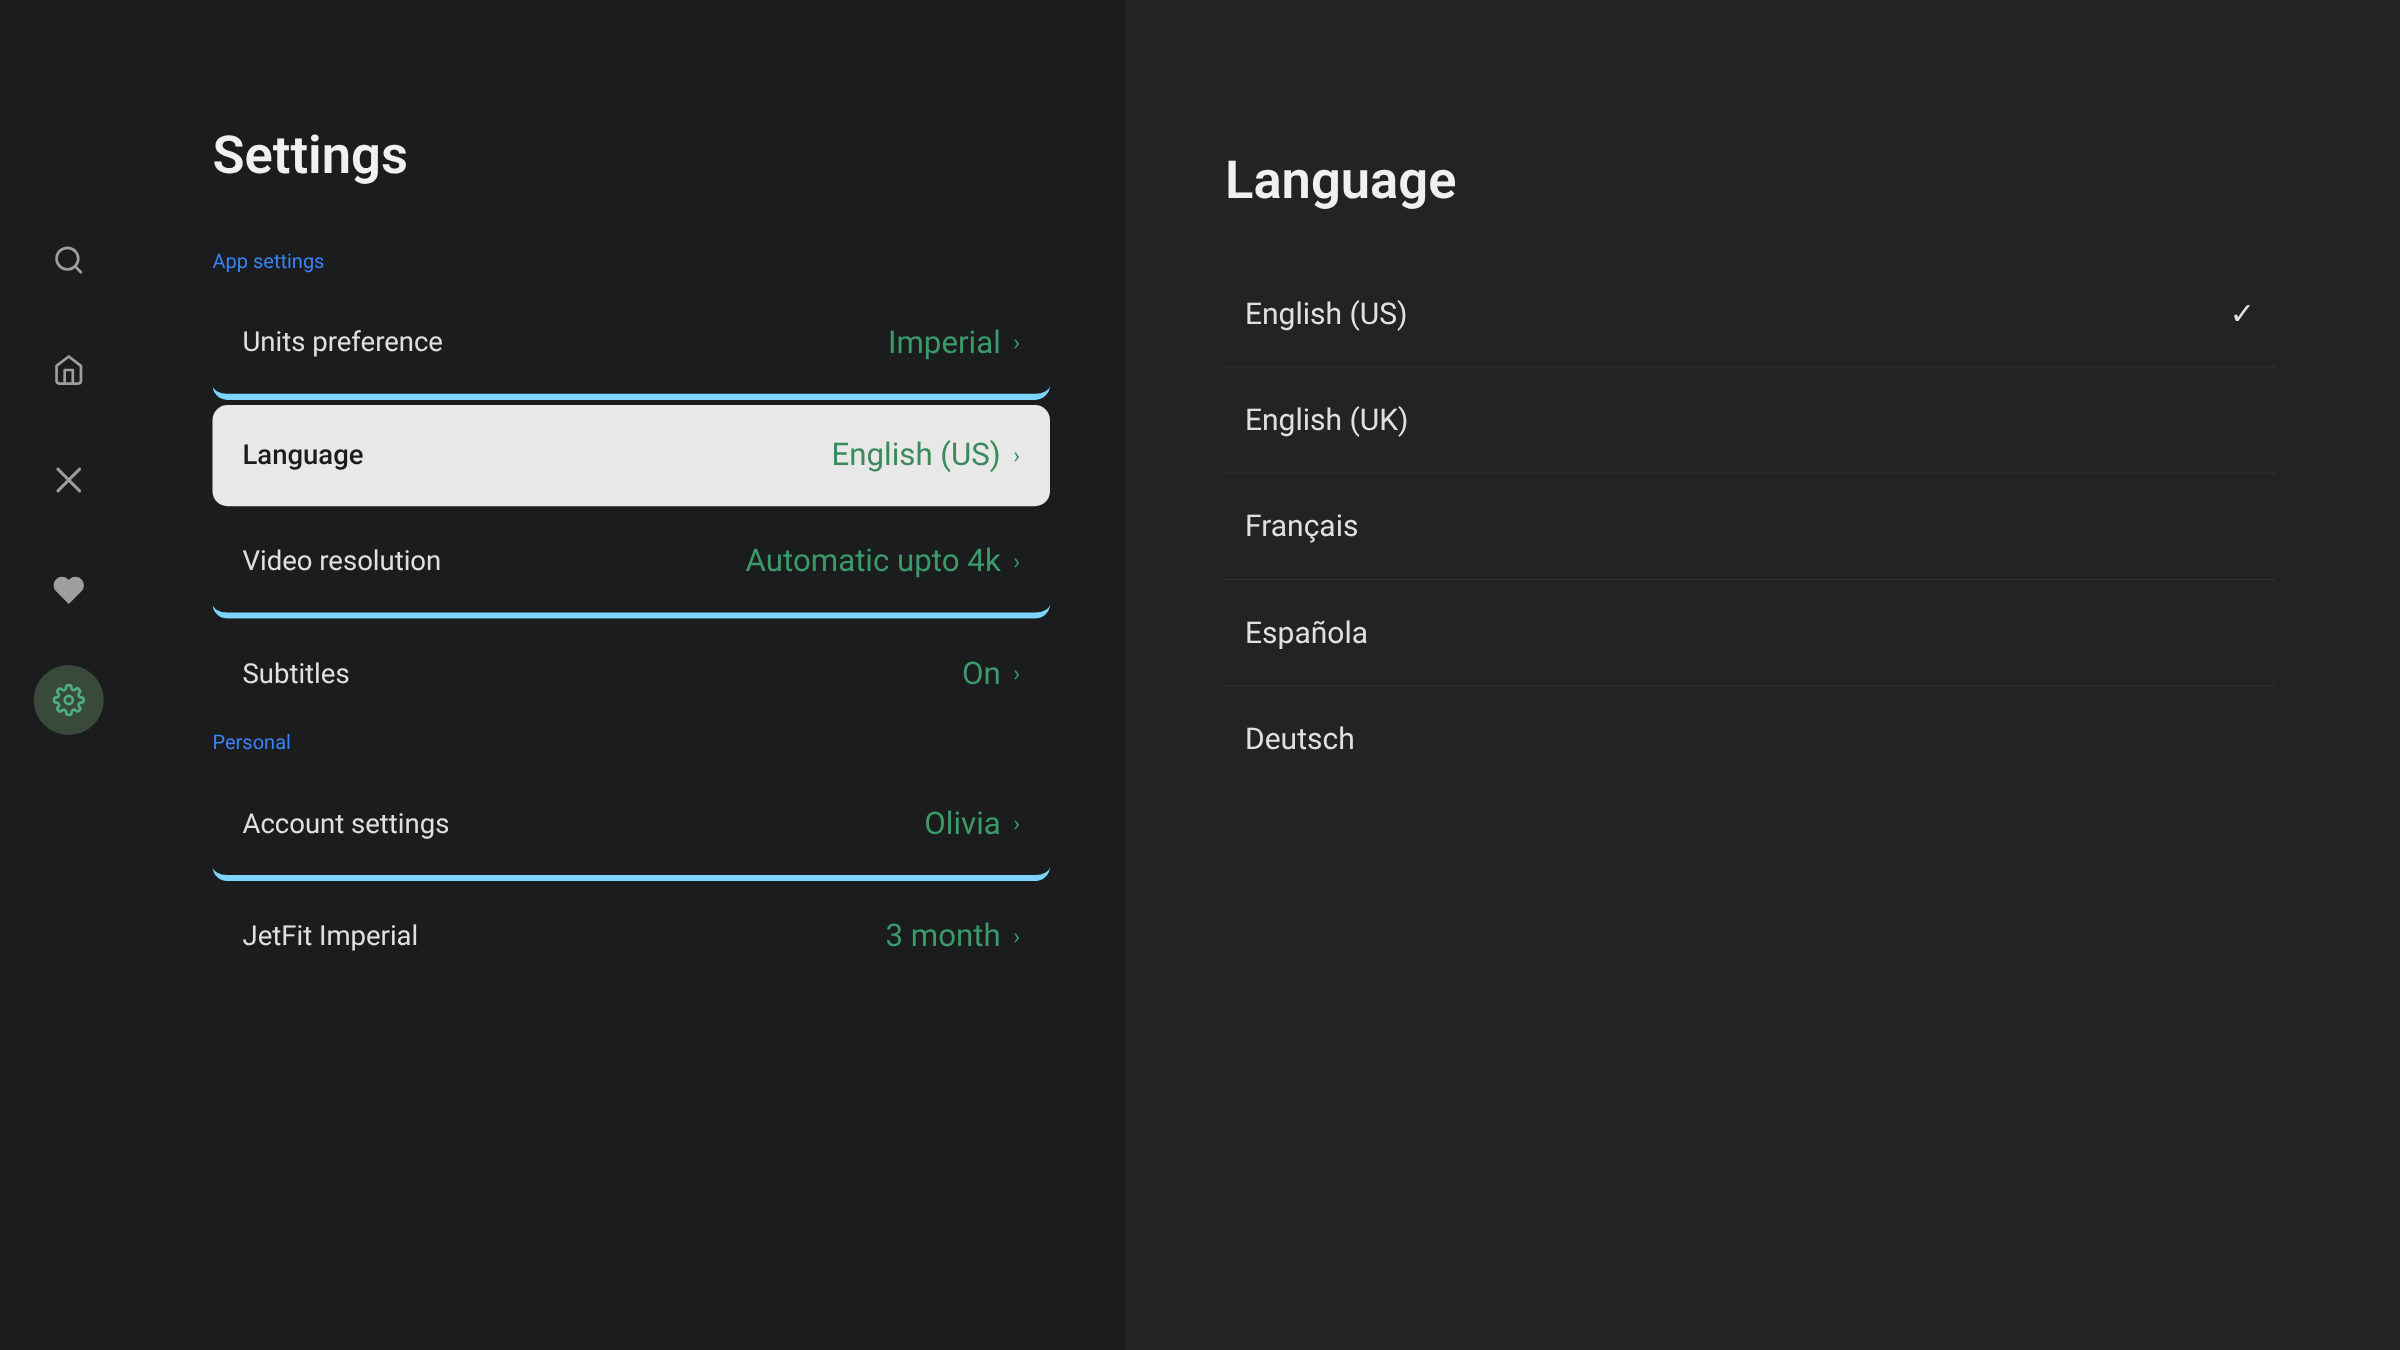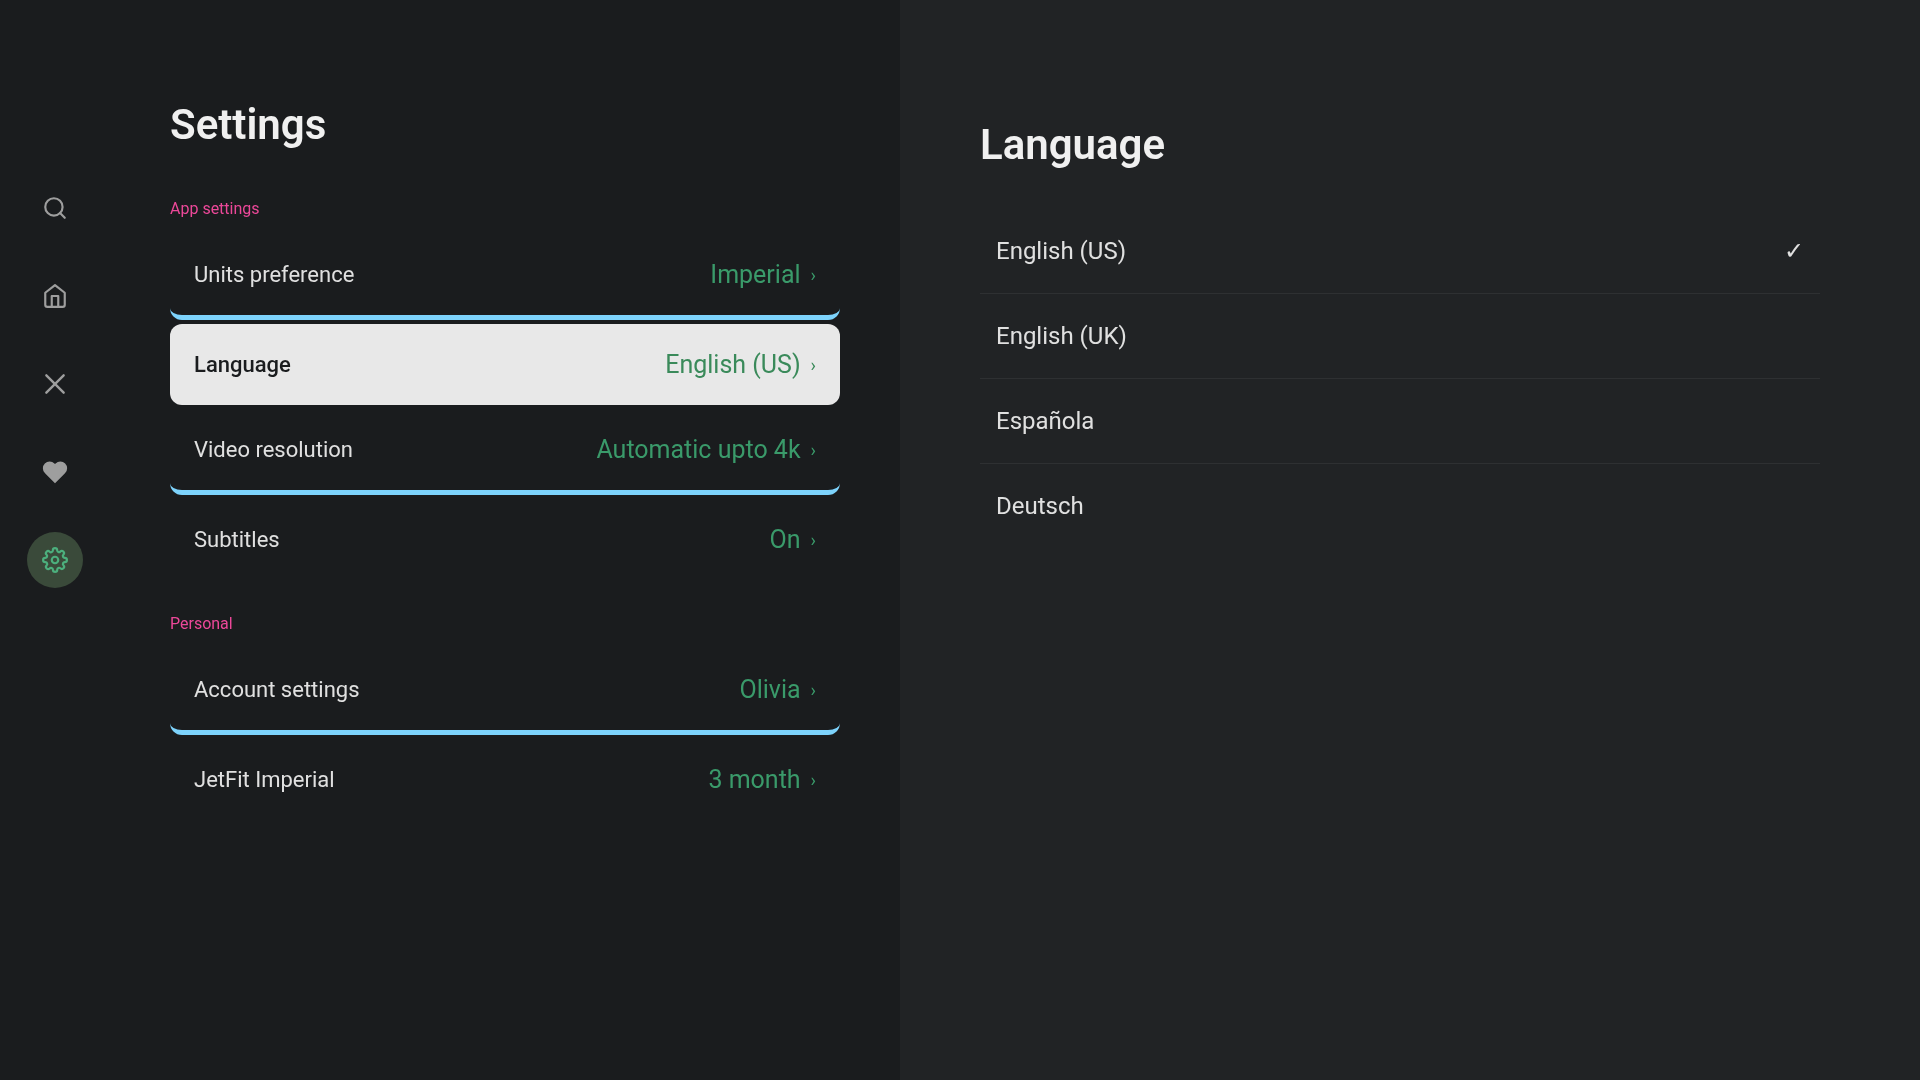--- a/index.html
+++ b/index.html
@@ -53,21 +53,21 @@
 
     .page-title {
       font-size: 42px;
       font-weight: 600;
       color: #f0f0f0;
       margin-bottom: 50px;
     }
 
     .section-label {
       font-size: 16px;
-      color: #ec4899;
+      color: #3b82f6;
       margin-bottom: 16px;
       font-weight: 400;
     }
 
     .settings-list {
       display: flex;
       flex-direction: column;
       gap: 0;
     }
 
@@ -124,21 +124,20 @@
       color: #3a9a6a;
       font-weight: 400;
     }
 
     .chevron-icon {
       font-size: 18px;
       color: #3a9a6a;
     }
 
     .section-gap {
-      margin-top: 30px;
       margin-bottom: 16px;
     }
 
     
     .right-panel {
       flex: 1;
       height: 1080px;
       background-color: #212325;
       padding: 120px 100px 60px 80px;
     }
@@ -287,20 +286,23 @@
 
     <div class="language-item">
       <span class="language-name">English (US)</span>
       <span class="check-icon">✓</span>
     </div>
 
     <div class="language-item">
       <span class="language-name">English (UK)</span>
     </div>
 
+    <div class="language-item">
+      <span class="language-name">Français</span>
+    </div>
 
     <div class="language-item">
       <span class="language-name">Española</span>
     </div>
 
     <div class="language-item">
       <span class="language-name">Deutsch</span>
     </div>
 
   </div>

